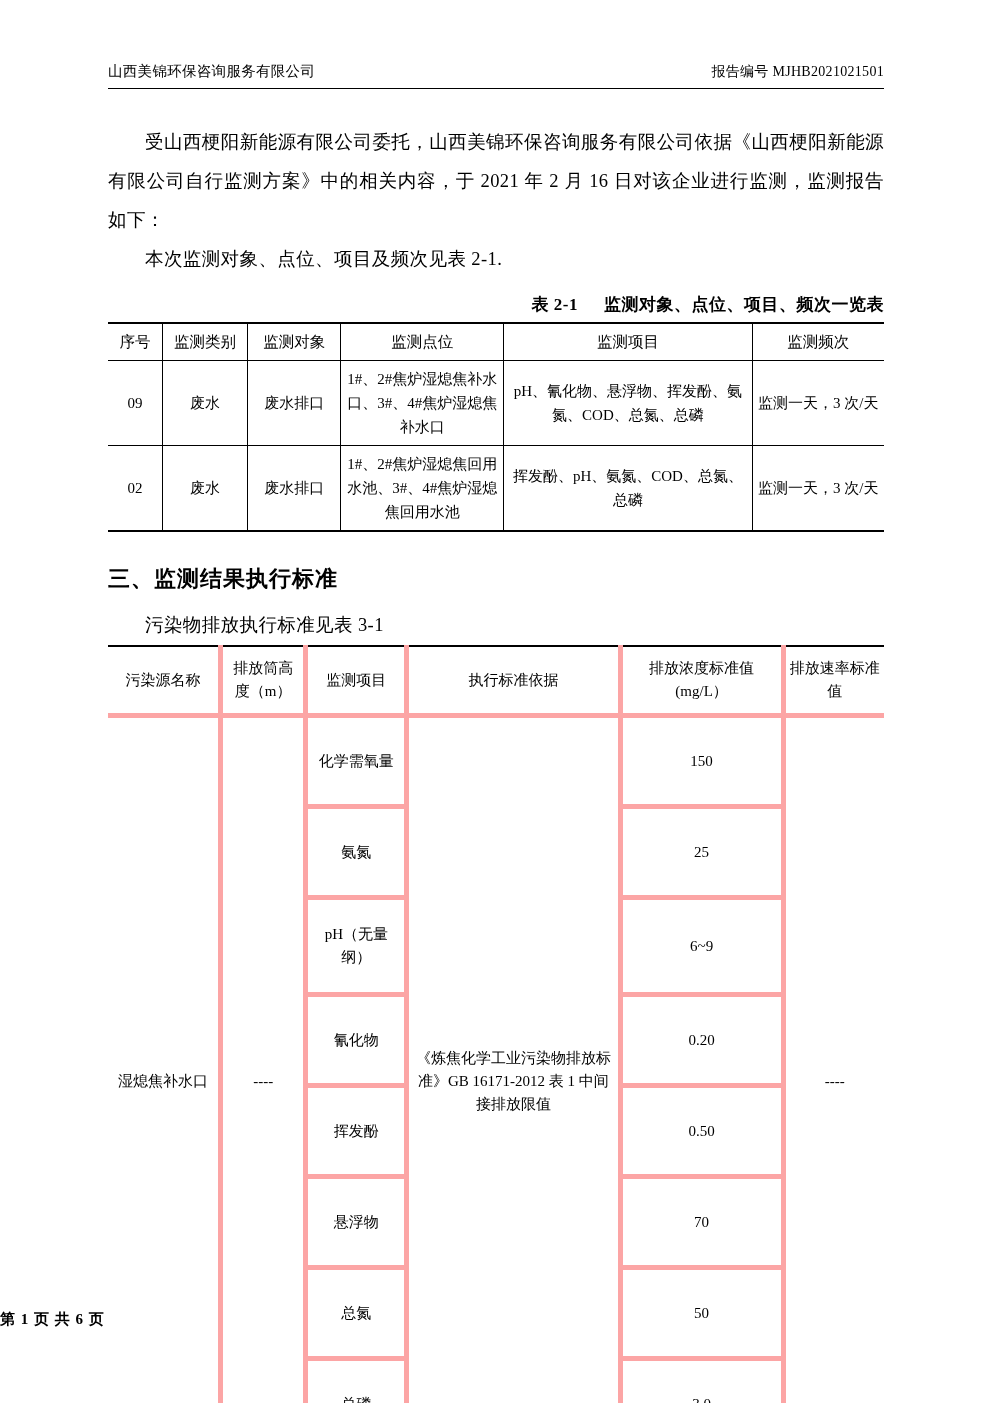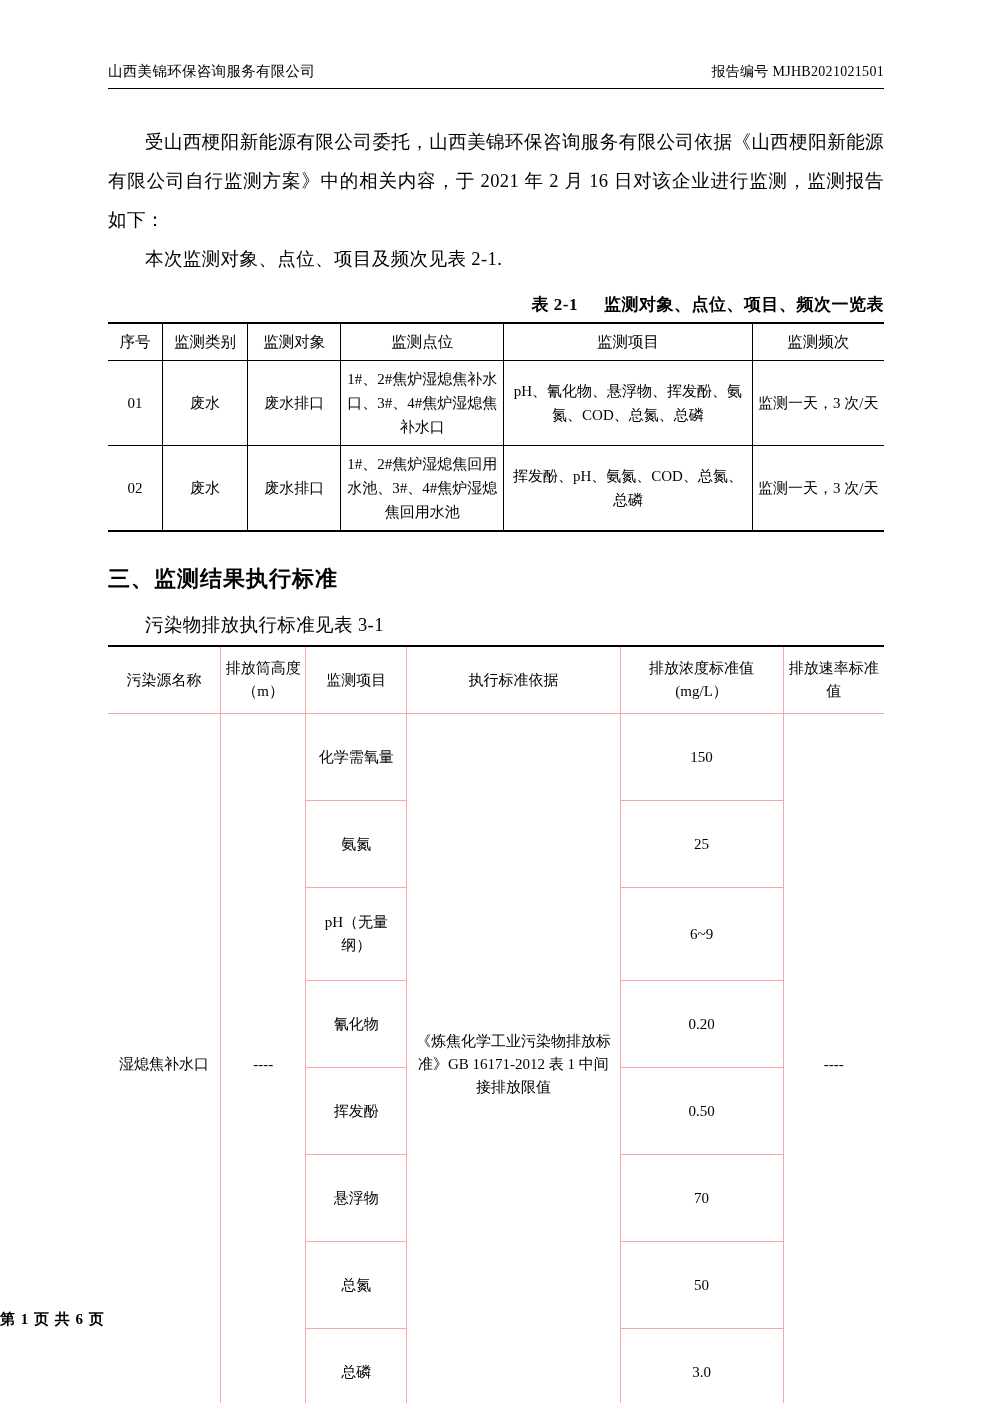--- a/index.html
+++ b/index.html
@@ -86,21 +86,21 @@
   table.t1 td:last-child { border-right: none; margin-left: 16px; }
   .h-row td { font-size: 15.5px; }
   .col-seq   { width: 7%; }
   .col-type  { width: 11%; }
   .col-obj   { width: 12%; }
   .col-point { width: 21%; }
   .col-items { width: 32%; }
   .col-freq  { width: 17%; }
 
   table.t2 td {
-    border: 1px solid #fca5a5;
+    border: 5px solid #fca5a5;
     padding: 23px 4px;
     text-align: center;
     vertical-align: middle;
     line-height: 23px;
     font-size: 15px;
   }
   table.t2 {
     border-top: 2px solid #000;
     border-bottom: 2px solid #000;
   }
@@ -151,21 +151,21 @@
     <tbody>
         <tr class="h-row">
       <td class="col-seq">序号</td>
       <td class="col-type">监测类别</td>
       <td class="col-obj">监测对象</td>
       <td class="col-point">监测点位</td>
       <td class="col-items">监测项目</td>
       <td class="col-freq">监测频次</td>
     </tr>
     <tr>
-      <td>01</td>
+      <td>09</td>
       <td>废水</td>
       <td>废水排口</td>
       <td>1#、2#焦炉湿熄焦补水口、3#、4#焦炉湿熄焦补水口</td>
       <td>pH、氰化物、悬浮物、挥发酚、氨氮、COD、总氮、总磷</td>
       <td>监测一天，3 次/天</td>
     </tr>
     <tr>
       <td>02</td>
       <td>废水</td>
       <td>废水排口</td>

